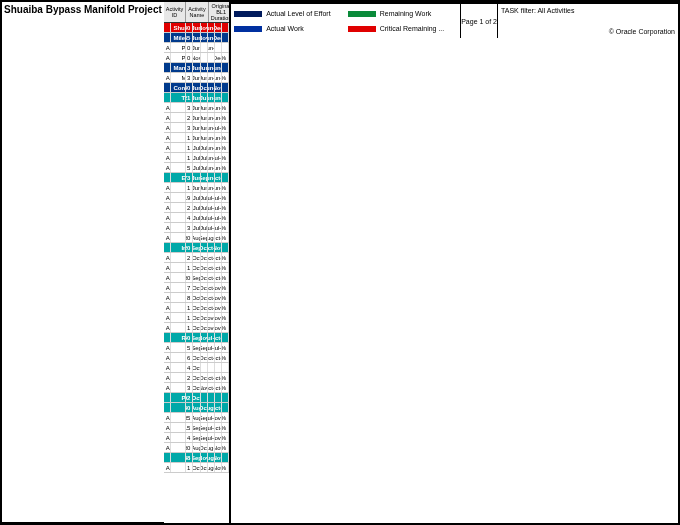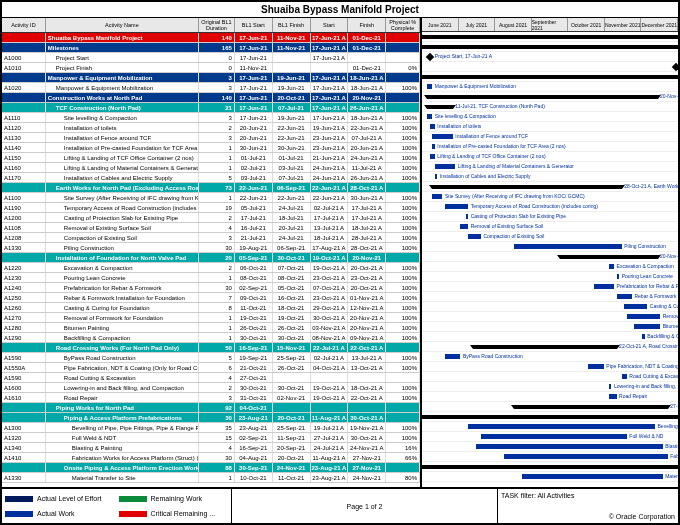--- a/index.html
+++ b/index.html
@@ -1,17 +1,17 @@
 <!DOCTYPE html>
 <html><head>
 <meta charset="utf-8">
 <style>
 *{box-sizing:border-box;margin:0;padding:0}
 body{font-family:Arial,sans-serif;font-size:6px;background:#fff;width:680px;height:525px;overflow:hidden}
-.frame{border:2px solid #000;width:680px;height:525px;display:flex;flex-direction:column}
+.frame{border:2px solid #000;width:680px;height:525px;display:flex;flex-direction:row}
 .title{text-align:center;font-size:10px;font-weight:bold;border-bottom:1px solid #000;padding:2px}
 .hdr{display:flex;background:#e8e8e8;border-bottom:1px solid #333;font-size:5.5px}
 .hdr>div{padding:1px 2px;border-right:1px solid #999;display:flex;align-items:center;justify-content:center;text-align:center;line-height:1.1}
 .main{flex:1;display:flex;overflow:hidden}
 .left{width:420px;border-right:2px solid #000;overflow-y:auto}
 .right{flex:1;position:relative;overflow:hidden}
 .row{display:flex;height:10px;border-bottom:1px solid #ccc;align-items:center}
 .row>div{padding:0 2px;border-right:1px solid #ddd;overflow:hidden;white-space:nowrap;height:100%;display:flex;align-items:center}
 .c-id{width:44px}
 .c-name{width:154px}

